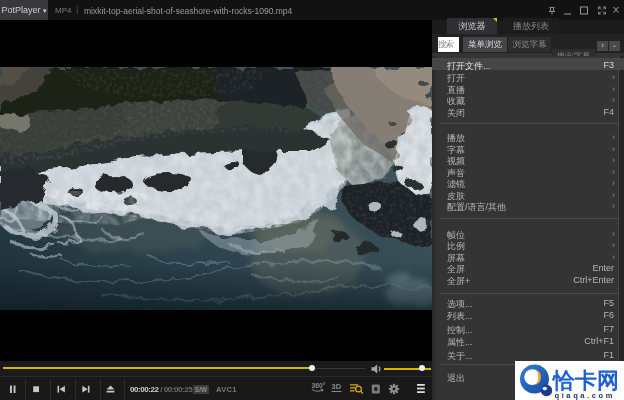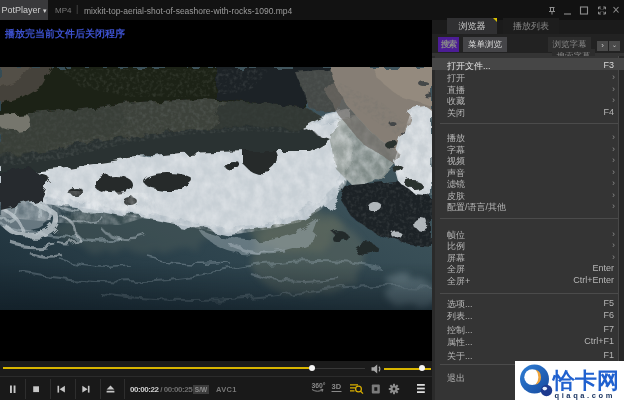--- a/index.html
+++ b/index.html
@@ -34,21 +34,20 @@
           <path d="M3.5 3.5 L1 1 M3.5 3.5 L3.5 1.2 M3.5 3.5 L1.2 3.5"></path>
           <path d="M3.5 -3.5 L1 -1 M3.5 -3.5 L3.5 -1.2 M3.5 -3.5 L1.2 -3.5"></path>
           <path d="M-3.5 3.5 L-1 1 M-3.5 3.5 L-3.5 1.2 M-3.5 3.5 L-1.2 3.5"></path>
         </g>
 
         <path d="M68.5 3 L73.5 8.5 M73.5 3 L68.5 8.5"></path>
       </g>
     </svg>
   </div>
 
-  <div class="abs" style="left:5px;top:27px;color:#3c50cc;font-size:10px;font-weight:bold;">播放完当前文件后关闭程序</div>
 
   <div class="abs" style="left:0;top:67px;width:432px;height:243px;background:#0a0f12;">
     <svg width="432" height="243" viewBox="0 0 432 243">
       <defs>
         <linearGradient id="water" x1="0.05" y1="0.95" x2="0.8" y2="0.1">
           <stop offset="0" stop-color="#1e303a"></stop>
           <stop offset="0.35" stop-color="#2d434d"></stop>
           <stop offset="0.7" stop-color="#3a5058"></stop>
           <stop offset="1" stop-color="#42565e"></stop>
         </linearGradient>
@@ -288,23 +287,23 @@
 
   <div class="abs" style="left:432px;top:20px;width:192px;height:380px;background:#343434;">
 
     <div class="abs" style="left:0;top:0;width:192px;height:14px;background:#1b1b1b;"></div>
     <div class="abs" style="left:15px;top:-2px;width:50px;height:16px;background:#303032;color:#c9c9c9;font-size:9px;text-align:center;line-height:16px;">浏览器
       <div class="abs" style="right:0;top:0;width:0;height:0;border-top:4px solid #d8c000;border-left:4px solid transparent;"></div>
     </div>
     <div class="abs" style="left:71px;top:-2px;width:56px;height:16px;background:#1d1d1d;color:#848484;font-size:9px;text-align:center;line-height:16px;">播放列表</div>
 
     <div class="abs" style="left:0;top:14px;width:192px;height:19px;background:#222222;"></div>
-    <div class="abs" style="left:6px;top:17px;width:21px;height:15px;background:#4c1d95;color:#888888;font-size:8.5px;text-align:center;line-height:15px;letter-spacing:-1px;font-weight:bold;">搜索</div>
+    <div class="abs" style="left:6px;top:17px;width:21px;height:15px;background:#ffffff;color:#888888;font-size:8.5px;line-height:15px;letter-spacing:-1px;">搜索</div>
     <div class="abs" style="left:31px;top:17px;width:44px;height:15px;background:#454548;color:#d6d6d6;font-size:8.5px;text-align:center;line-height:15px;">菜单浏览</div>
-    <div class="abs" style="left:76px;top:17px;width:43px;height:15px;background:#2d2d2d;color:#888888;font-size:8.5px;text-align:center;line-height:15px;margin-left:40px;">浏览字幕</div>
+    <div class="abs" style="left:76px;top:17px;width:43px;height:15px;background:#2d2d2d;color:#888888;font-size:8.5px;text-align:center;line-height:15px;">浏览字幕</div>
     <div class="abs" style="left:120px;top:17px;width:43px;height:15px;background:#2d2d2d;color:#888888;font-size:8.5px;text-align:center;line-height:15px;margin-top:12px;">搜索字幕</div>
     <div class="abs" style="left:165px;top:21px;width:11px;height:10px;background:#4a4a4a;color:#cccccc;font-size:8px;text-align:center;line-height:10px;">›</div>
     <div class="abs" style="left:177px;top:21px;width:11px;height:10px;background:#4a4a4a;color:#cccccc;font-size:6.5px;text-align:center;line-height:7px;">⌄</div>
 
     <div class="abs" style="left:0;top:36px;width:192px;height:344px;background:#343434;color:#b6b6b6;font-size:9px;">
       <div class="abs" style="left:0;top:0;width:3px;height:344px;background:#2a2a2a;"></div>
       <div class="abs" style="left:186px;top:0;width:1px;height:344px;background:#484848;"></div>
       <div class="abs" style="left:187px;top:0;width:5px;height:344px;background:#272727;"></div>
       <div class="abs" style="left:0;top:2px;width:192px;height:12px;background:#464646;"></div>
       <div class="abs" style="left:15px;top:4px;color:#e2e2e2;">打开文件...</div>

